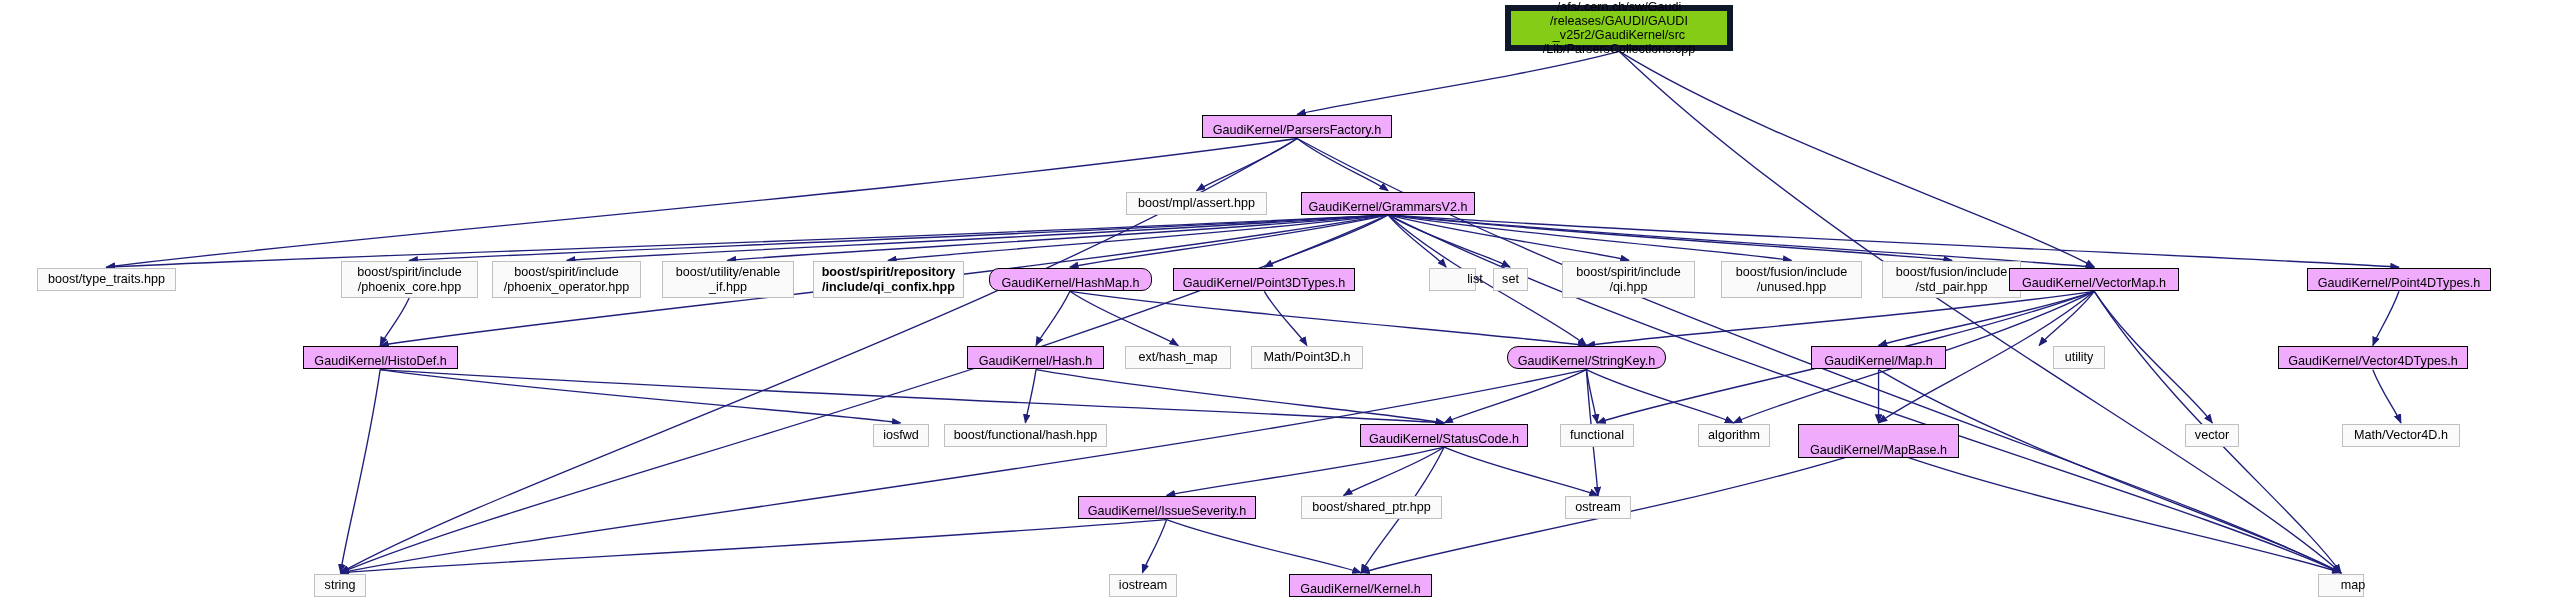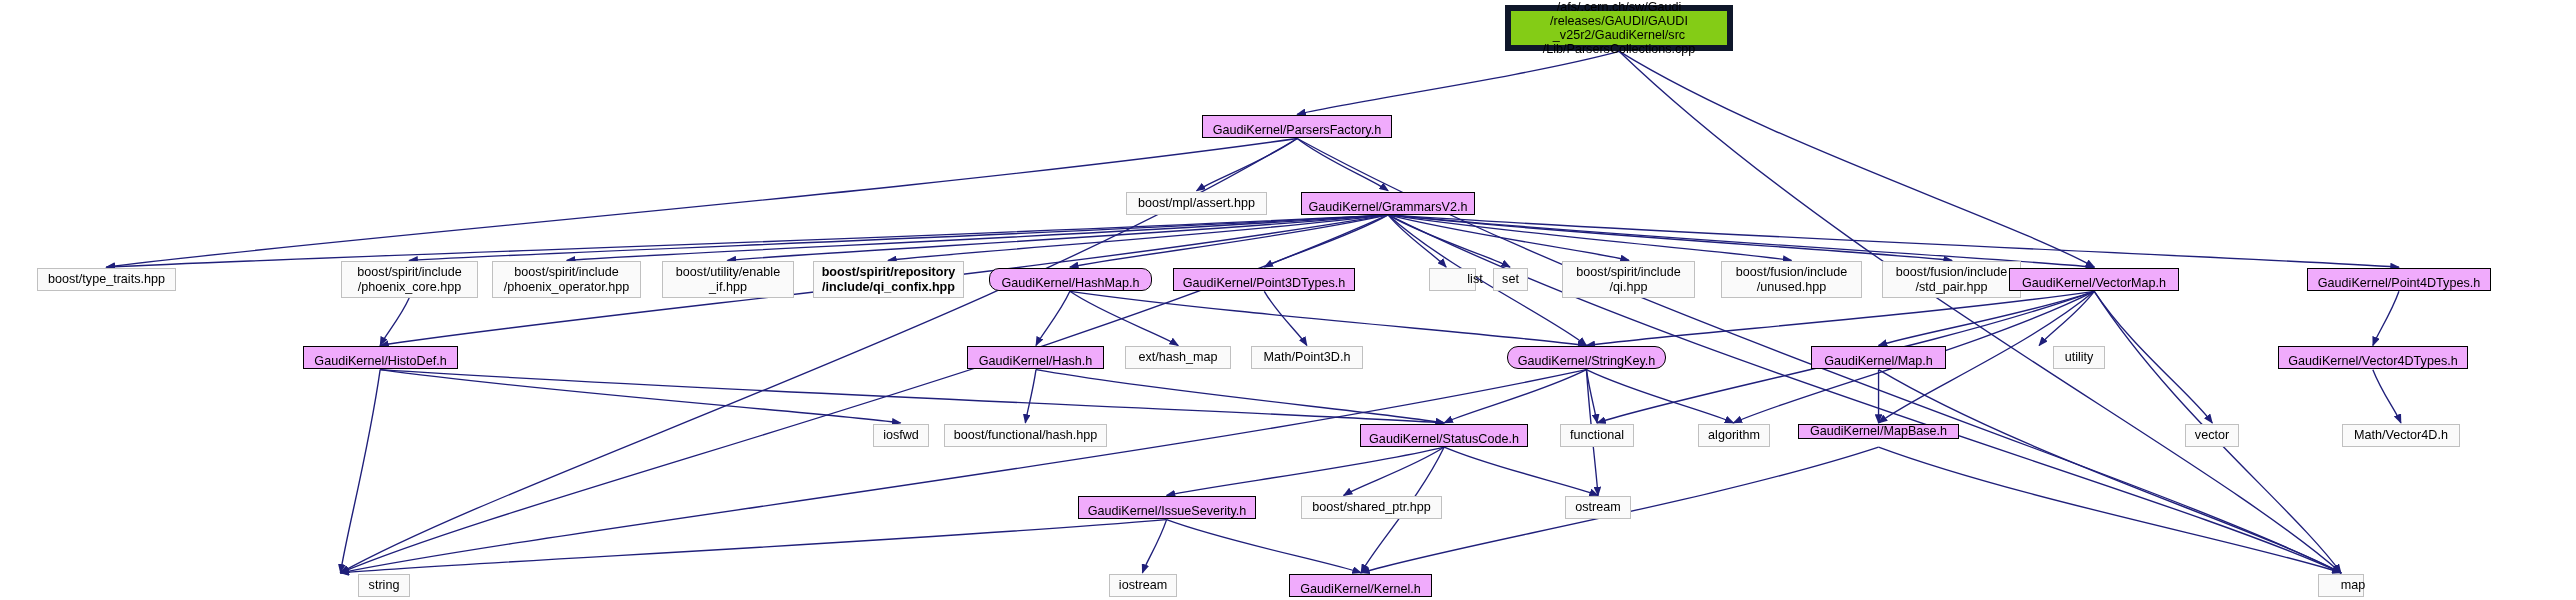--- a/index.html
+++ b/index.html
@@ -124,25 +124,25 @@
       <div class="node" style="left: 1251px; top: 346px; width: 112px; height: 23px; font-size: 12.6px;"><span>Math/Point3D.h</span></div>
       <div class="node src" style="left: 1507px; top: 346px; width: 159px; height: 23px; font-size: 12.6px; border-radius: 11px;"><span>GaudiKernel/StringKey.h</span></div>
       <div class="node src" style="left: 1811px; top: 346px; width: 135px; height: 23px; font-size: 12.6px;"><span>GaudiKernel/Map.h</span></div>
       <div class="node" style="left: 2013px; top: 346px; width: 52px; height: 23px; font-size: 12.6px; margin-left: 40px;"><span>utility</span></div>
       <div class="node src" style="left: 2278px; top: 346px; width: 190px; height: 23px; font-size: 12.6px;"><span>GaudiKernel/Vector4DTypes.h</span></div>
       <div class="node" style="left: 873px; top: 424px; width: 56px; height: 23px; font-size: 12.6px;"><span>iosfwd</span></div>
       <div class="node" style="left: 944px; top: 424px; width: 163px; height: 23px; font-size: 12.6px;"><span>boost/functional/hash.hpp</span></div>
       <div class="node src" style="left: 1360px; top: 424px; width: 168px; height: 23px; font-size: 12.6px;"><span>GaudiKernel/StatusCode.h</span></div>
       <div class="node" style="left: 1560px; top: 424px; width: 74px; height: 23px; font-size: 12.6px;"><span>functional</span></div>
       <div class="node" style="left: 1698px; top: 424px; width: 72px; height: 23px; font-size: 12.6px;"><span>algorithm</span></div>
-      <div class="node src" style="left: 1798px; top: 424px; width: 161px; height: 15px; font-size: 12.6px;"><span>GaudiKernel/MapBase.h</span></div>
+      <div class="node src" style="left: 1798px; top: 424px; width: 161px; height: 34px; font-size: 12.6px;"><span>GaudiKernel/MapBase.h</span></div>
       <div class="node" style="left: 2185px; top: 424px; width: 54px; height: 23px; font-size: 12.6px;"><span>vector</span></div>
       <div class="node" style="left: 2342px; top: 424px; width: 118px; height: 23px; font-size: 12.6px;"><span>Math/Vector4D.h</span></div>
       <div class="node src" style="left: 1078px; top: 496px; width: 178px; height: 23px; font-size: 12.6px;"><span>GaudiKernel/IssueSeverity.h</span></div>
       <div class="node" style="left: 1273px; top: 496px; width: 141px; height: 23px; font-size: 12.6px; margin-left: 28px;"><span>boost/shared_ptr.hpp</span></div>
       <div class="node" style="left: 1565px; top: 496px; width: 66px; height: 23px; font-size: 12.6px;"><span>ostream</span></div>
-      <div class="node" style="left: 314px; top: 574px; width: 52px; height: 23px; font-size: 12.6px; margin-left: 44px;"><span>string</span></div>
+      <div class="node" style="left: 314px; top: 574px; width: 52px; height: 23px; font-size: 12.6px;"><span>string</span></div>
       <div class="node" style="left: 1109px; top: 574px; width: 68px; height: 23px; font-size: 12.6px;"><span>iostream</span></div>
       <div class="node src" style="left: 1289px; top: 574px; width: 143px; height: 23px; font-size: 12.6px;"><span>GaudiKernel/Kernel.h</span></div>
       <div class="node" style="left: 2318px; top: 574px; width: 46px; height: 23px; font-size: 12.6px; padding-left: 24px;"><span>map</span></div>
     </div>
 </div>
 
 
 </body></html>

